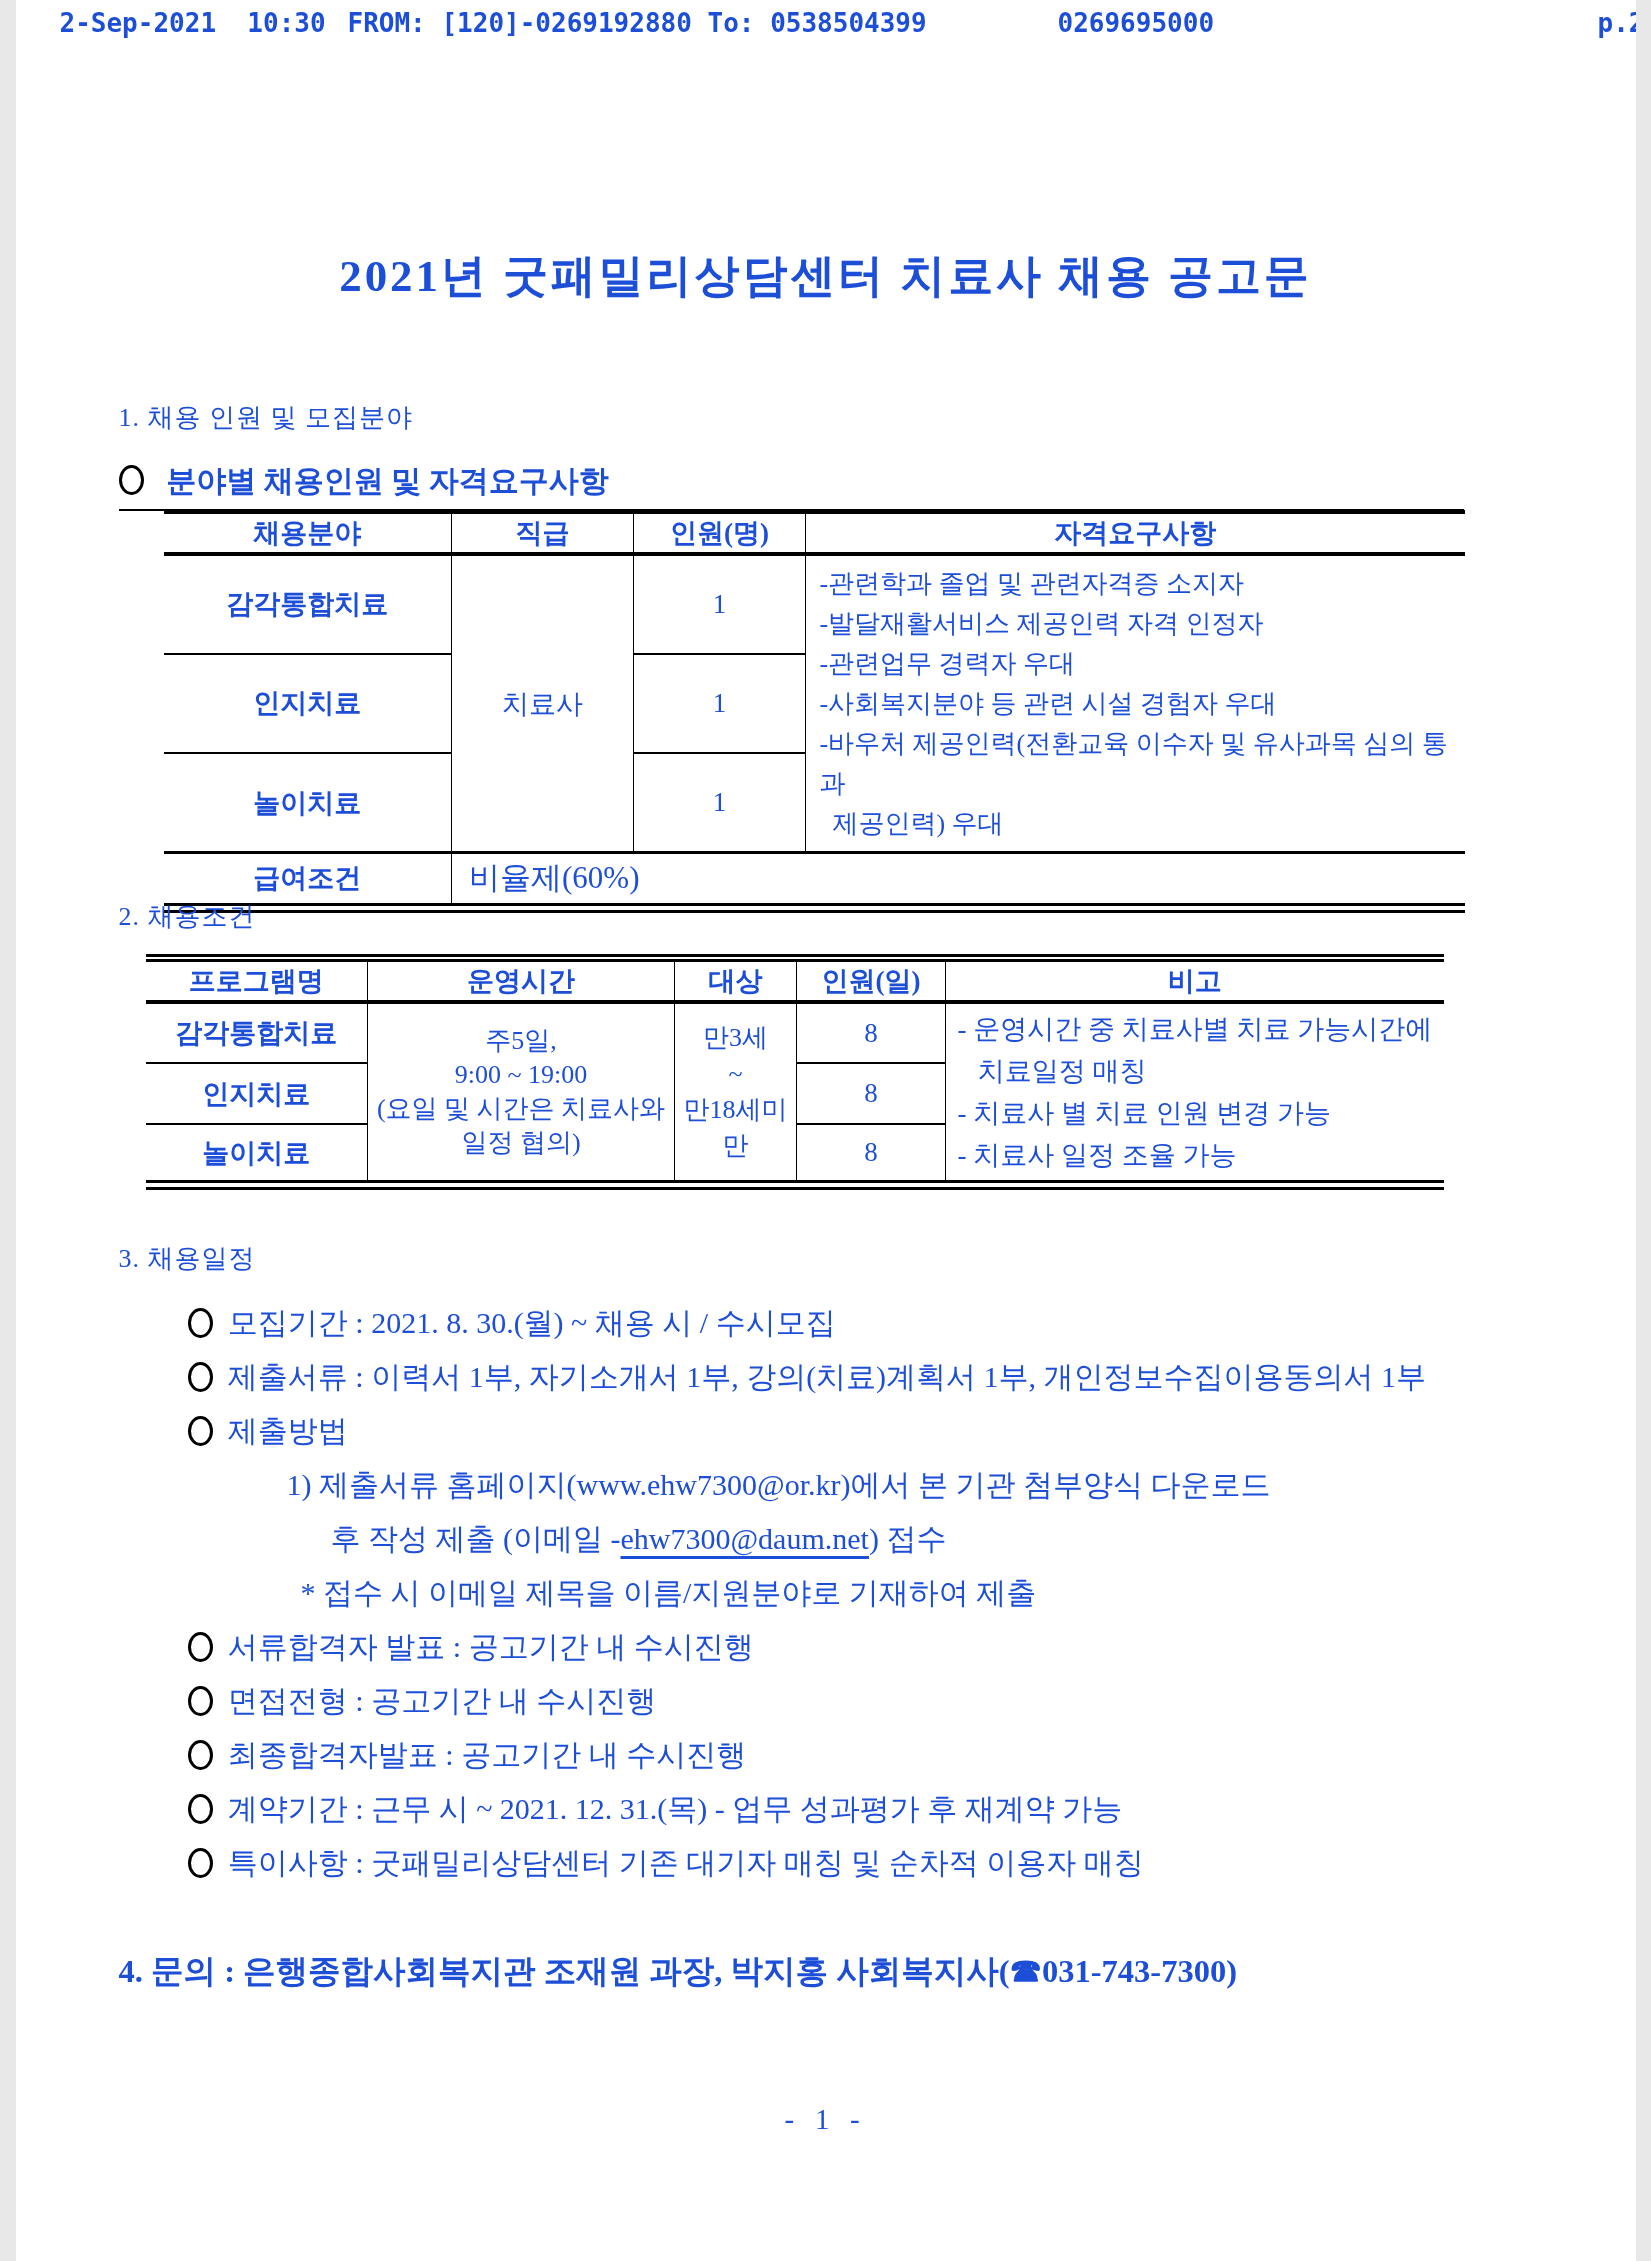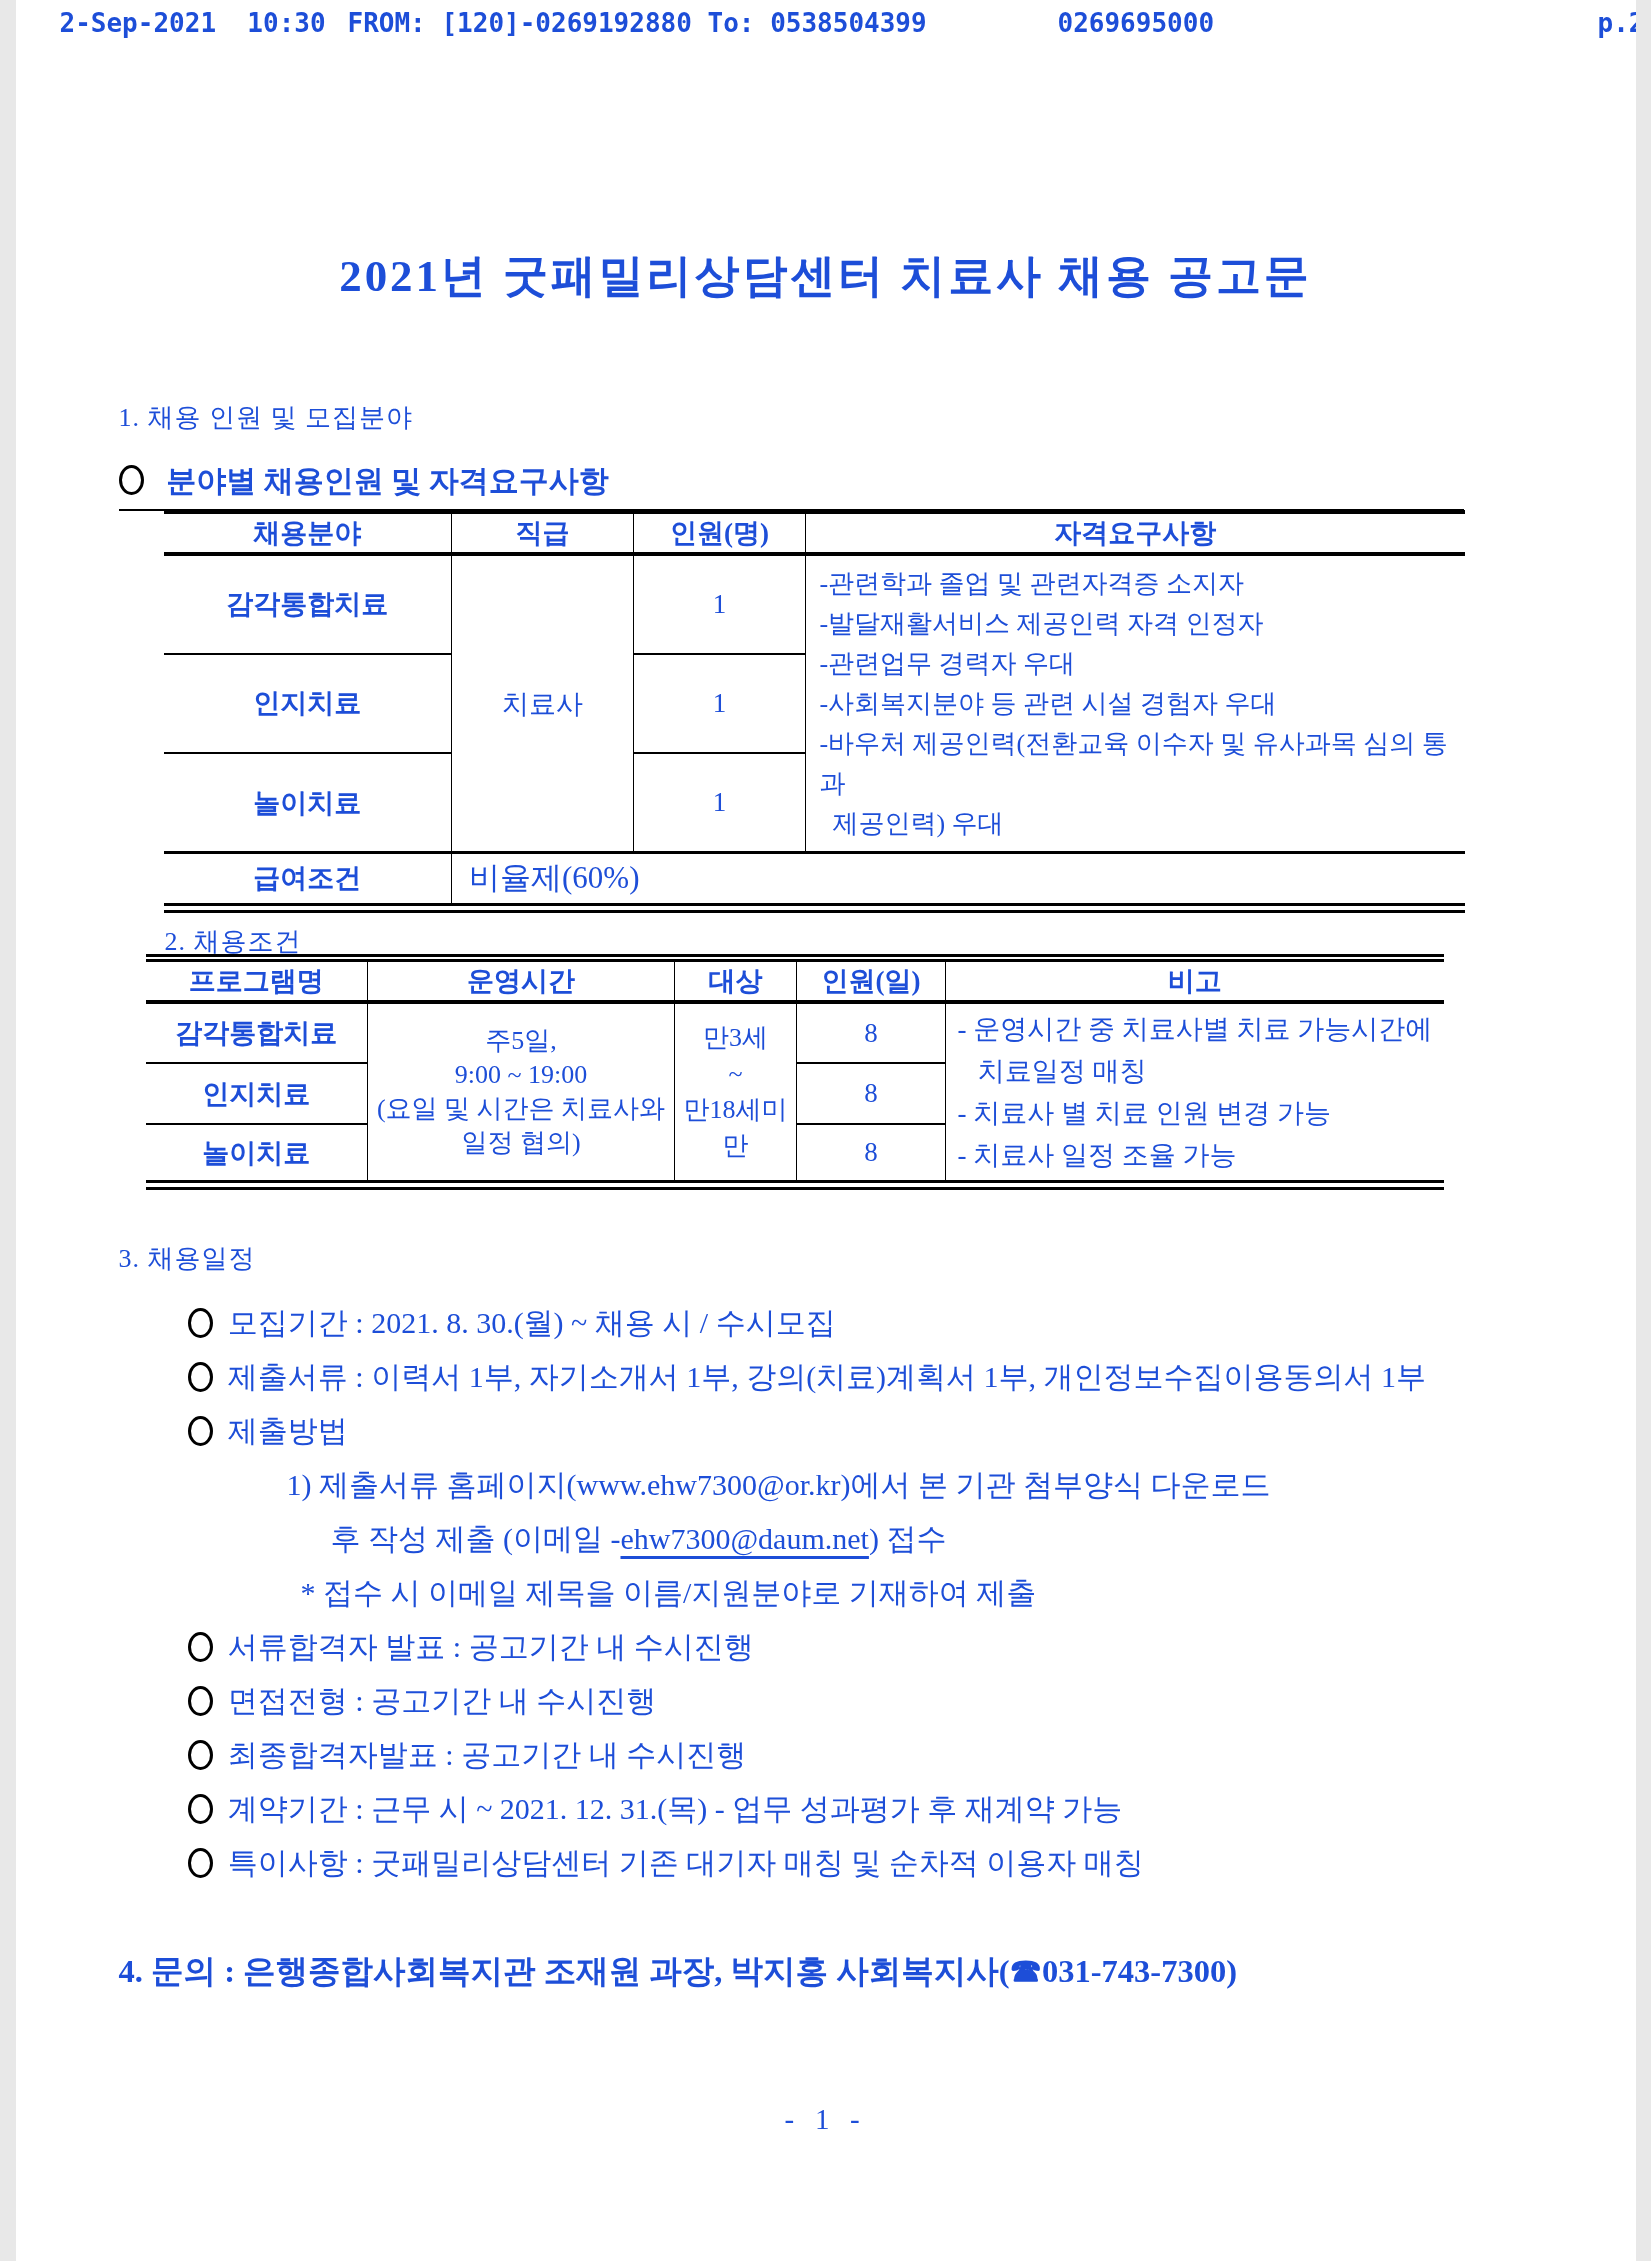--- a/index.html
+++ b/index.html
@@ -21,21 +21,21 @@
   .fx-number  { left:1042px; }
   .fx-page    { left:1582px; }
 
   
   .doc-title { position:absolute; top:246px; left:0; width:100%; text-align:center;
     font-size:45px; font-weight:bold; letter-spacing:2.9px; }
 
   
   .sec-heading { position:absolute; left:103px; font-size:26px; font-weight:normal; letter-spacing:1px; }
   .s1-heading { top:400px; }
-  .s2-heading { top:924px;margin-left:46px; }
+  .s2-heading { top:899px; }
   .s3-heading { top:1241px; }
 
   
   .s1-sub { position:absolute; top:461px; left:103px; width:1345px;
     padding-bottom:7px; border-bottom:2.9px solid #000;
     font-size:30px; font-weight:bold; }
 
   
   .bullet { display:inline-block; width:19px; height:24px; border:3.8px solid #000;
     border-radius:50%; margin-right:15.3px; vertical-align:-3.8px; flex-shrink:0; }

